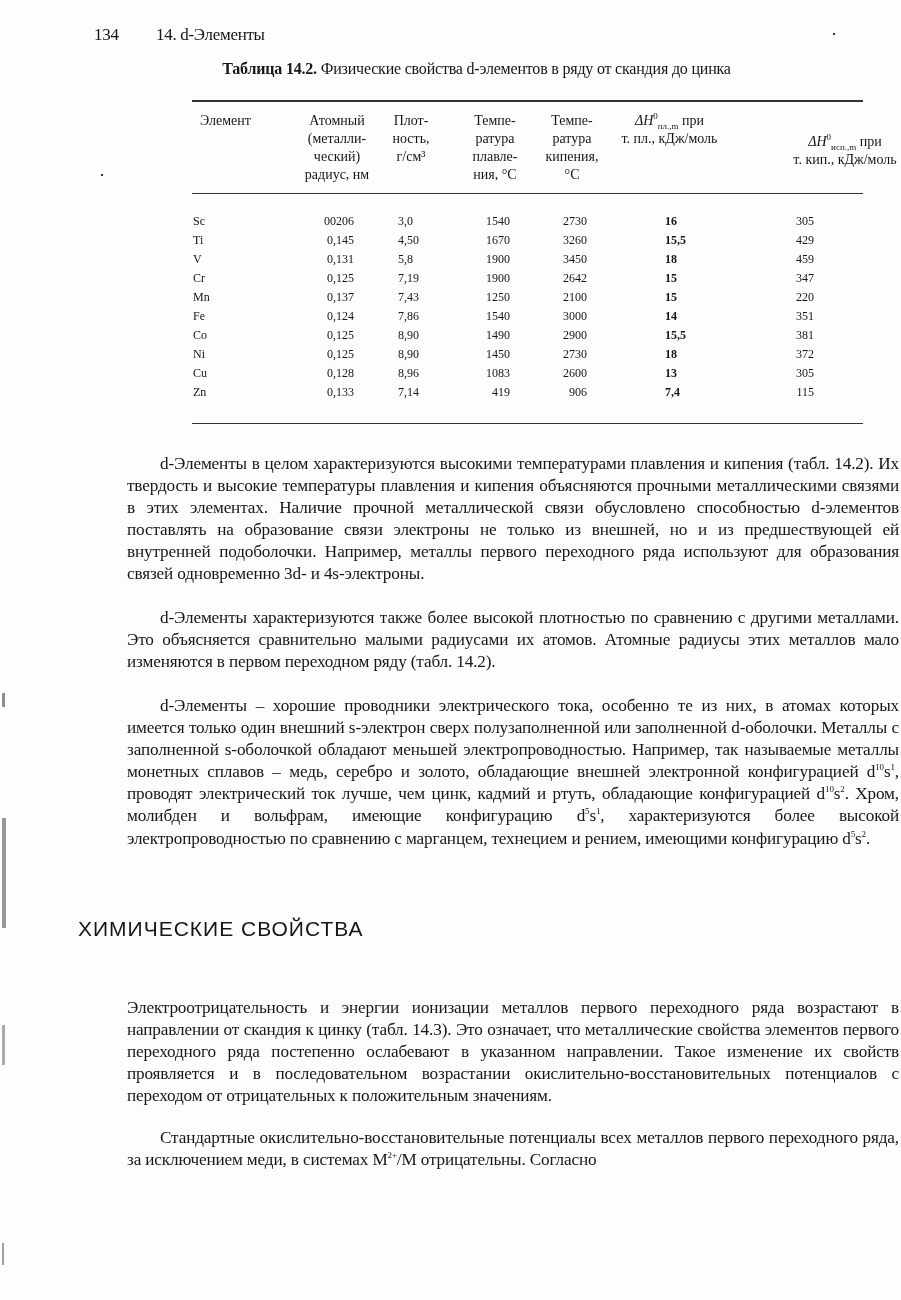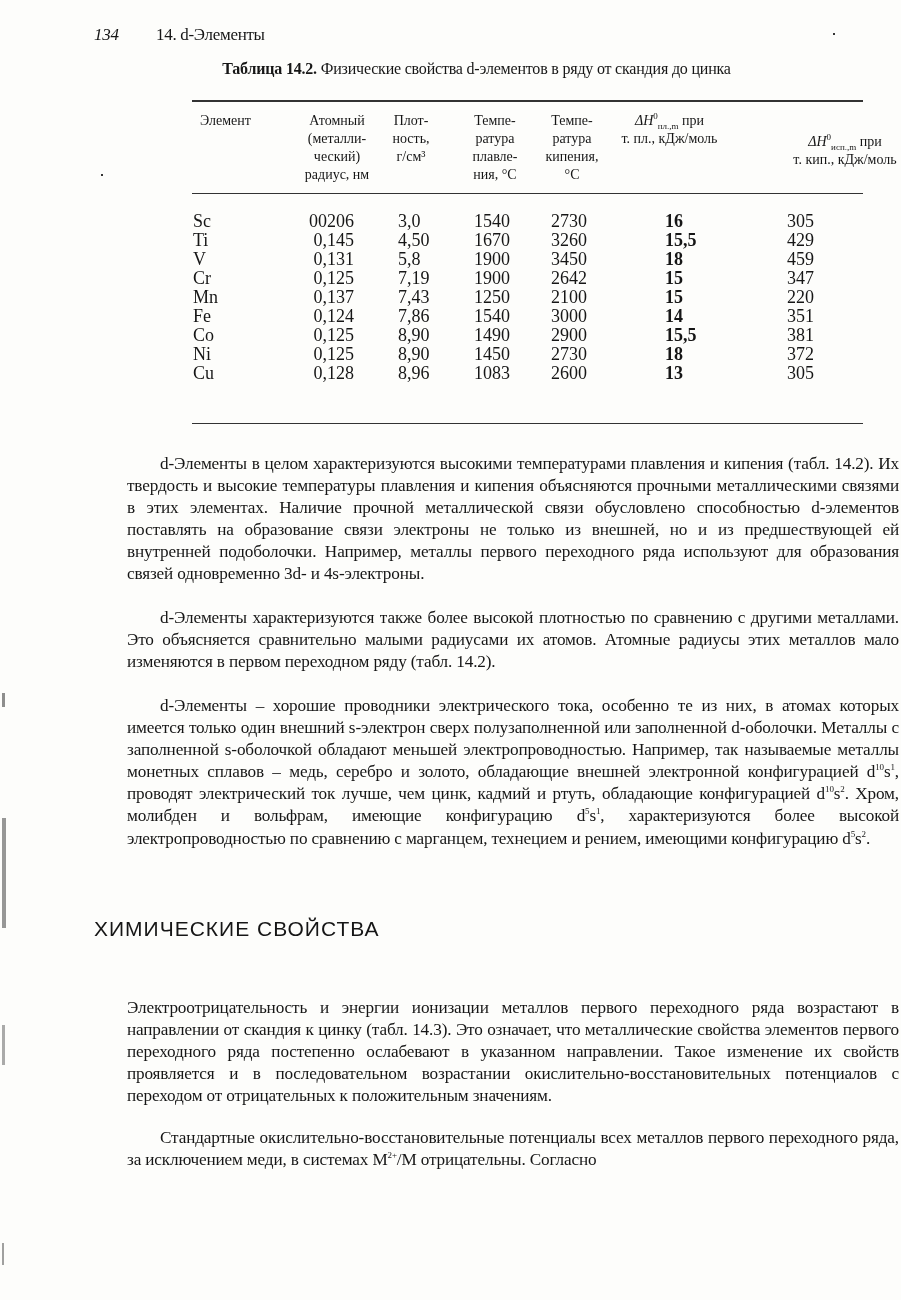--- a/index.html
+++ b/index.html
@@ -15,21 +15,21 @@
       font-family: "Liberation Serif", "DejaVu Serif", serif;
       color: #161616;
     }
     .running-head {
       position: absolute;
       top: 25px;
       left: 94px;
       font-size: 17px;
       letter-spacing: -0.3px;
     }
-    .running-head .page-num { display: inline-block; width: 62px; font-style: italic; }
+    .running-head .page-num { display: inline-block; width: 62px; }
     .table-caption {
       position: absolute;
       top: 60px;
       left: 0;
       width: 901px;
       text-align: center;
       font-size: 16px;
       padding-left: 20px;
       box-sizing: border-box;
       letter-spacing: -0.2px;
@@ -67,21 +67,21 @@
 
     .rows {
       position: absolute;
       top: 212px;
       left: 0;
       width: 901px;
     }
     .row {
       position: relative;
       height: 19px;
-      font-size: 18px;
+      font-size: 12px;
       line-height: 19px;
     }
     .row span { position: absolute; top: 0; }
     .c-elem { left: 193px; }
     .c-rad { left: 300px; width: 54px; text-align: right; }
     .c-dens { left: 398px; }
     .c-tm { left: 455px; width: 55px; text-align: right; }
     .c-tb { left: 528px; width: 59px; text-align: right; }
     .c-hm { left: 665px; font-weight: bold; }
     .c-hv { left: 760px; width: 54px; text-align: right; }
@@ -97,21 +97,21 @@
       margin-left: 33px;
     }
     .body-text p { margin: 0; text-indent: 33px; }
     .body-text p.noindent { text-indent: 0; }
     .para-a { top: 453px; }
     .para-b { top: 607px; }
     .para-c { top: 695px; }
     .section-heading {
       position: absolute;
       top: 917px;
-      left: 94px;
+      left: 78px;
       font-family: "Liberation Sans", "DejaVu Sans", sans-serif;
       font-size: 21px;
       letter-spacing: 1px;
     }
     .para-d { top: 997px; }
     .para-e { top: 1127px; }
 
     .margin-mark {
       position: absolute;
       left: 2px;
@@ -257,20 +257,29 @@
     </div>
     <div class="row">
       <span class="c-elem">Cu</span>
       <span class="c-rad">0,128</span>
       <span class="c-dens">8,96</span>
       <span class="c-tm">1083</span>
       <span class="c-tb">2600</span>
       <span class="c-hm">13</span>
       <span class="c-hv">305</span>
     </div>
+    <div class="row">
+      <span class="c-elem">Zn</span>
+      <span class="c-rad">0,133</span>
+      <span class="c-dens">7,14</span>
+      <span class="c-tm">419</span>
+      <span class="c-tb">906</span>
+      <span class="c-hm">7,4</span>
+      <span class="c-hv">115</span>
+    </div>
   </div>
 
 <div class="rule bottom"></div>
 
 <div class="body-text para-a">
   <p>d-Элементы в целом характеризуются высокими температурами плавления и кипения (табл. 14.2). Их твердость и высокие температуры плавления и кипения объясняются прочными металлическими связями в этих элементах. Наличие прочной металлической связи обусловлено способностью d-элементов поставлять на образование связи электроны не только из внешней, но и из предшествующей ей внутренней подоболочки. Например, металлы первого переходного ряда используют для образования связей одновременно 3d- и 4s-электроны.</p>
 </div>
 
 <div class="body-text para-b">
   <p>d-Элементы характеризуются также более высокой плотностью по сравнению с другими металлами. Это объясняется сравнительно малыми радиусами их атомов. Атомные радиусы этих металлов мало изменяются в первом переходном ряду (табл. 14.2).</p>

